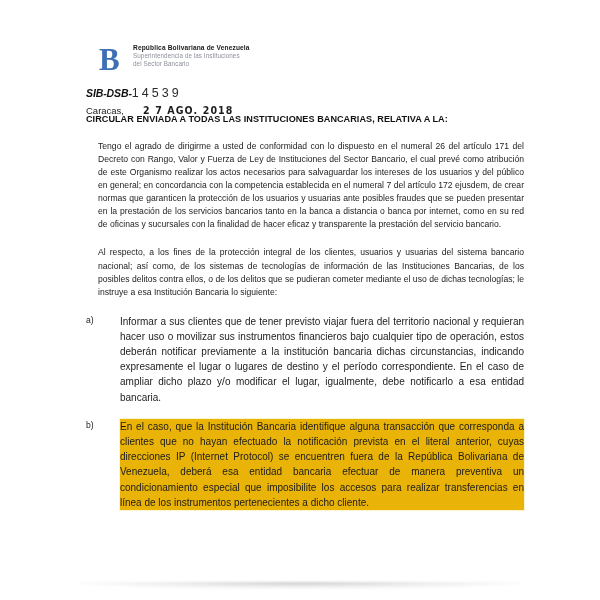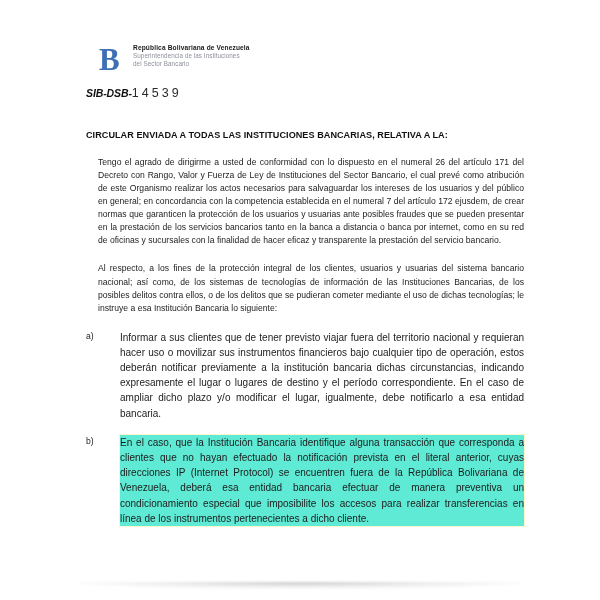--- a/index.html
+++ b/index.html
@@ -110,21 +110,21 @@
     font-weight: bold;
     letter-spacing: 1.1px;
     font-family: "DejaVu Sans", sans-serif;
     transform: scaleY(1.06);
   }
 
   
   .body-block {
     position: absolute;
     left: 86px;
-    top: 130px;
+    top: 114px;
     width: 438px;
   }
 
   .circular-heading {
     font-size: 9.1px;
     font-weight: bold;
     color: #111;
     letter-spacing: 0.005em;
     margin-bottom: 16px;
     white-space: nowrap;
@@ -166,21 +166,21 @@
 
   .list-text {
     flex: 1 1 auto;
     font-size: 10px;
     color: #1c1c1c;
     text-align: justify;
     line-height: 1.52;
   }
 
   .list-item.highlighted .list-text {
-    background: #5eead4;
+    background: #eab308;
     box-shadow: 0 0 0 1px #fbf5cd;
   }
 
   
   .page-edge {
     position: absolute;
     left: 0;
     right: 0;
     bottom: 0;
     height: 22px;
@@ -217,20 +217,24 @@
       <div class="org-line2">Superintendencia de las Instituciones</div>
       <div class="org-line3">del Sector Bancario</div>
     </div>
   </div>
 
   <div class="ref-row">
     <span class="ref-label">SIB-DSB-</span>
     <span class="ref-number">14539</span>
   </div>
 
+  <div class="date-row">
+    <span class="date-label">Caracas,</span>
+    <span class="date-stamp">2 7  AGO.  2018</span>
+  </div>
 
   <div class="body-block">
 
     <div class="circular-heading">CIRCULAR ENVIADA A TODAS LAS INSTITUCIONES BANCARIAS, RELATIVA A LA:</div>
 
 
     <p class="para">Tengo el agrado de dirigirme a usted de conformidad con lo dispuesto en el numeral 26 del artículo 171 del Decreto con Rango, Valor y Fuerza de Ley de Instituciones del Sector Bancario, el cual prevé como atribución de este Organismo realizar los actos necesarios para salvaguardar los intereses de los usuarios y del público en general; en concordancia con la competencia establecida en el numeral 7 del artículo 172 ejusdem, de crear normas que garanticen la protección de los usuarios y usuarias ante posibles fraudes que se pueden presentar en la prestación de los servicios bancarios tanto en la banca a distancia o banca por internet, como en su red de oficinas y sucursales con la finalidad de hacer eficaz y transparente la prestación del servicio bancario.</p>
 
     <p class="para">Al respecto, a los fines de la protección integral de los clientes, usuarios y usuarias del sistema bancario nacional; así como, de los sistemas de tecnologías de información de las Instituciones Bancarias, de los posibles delitos contra ellos, o de los delitos que se pudieran cometer mediante el uso de dichas tecnologías; le instruye a esa Institución Bancaria lo siguiente:</p>
 

